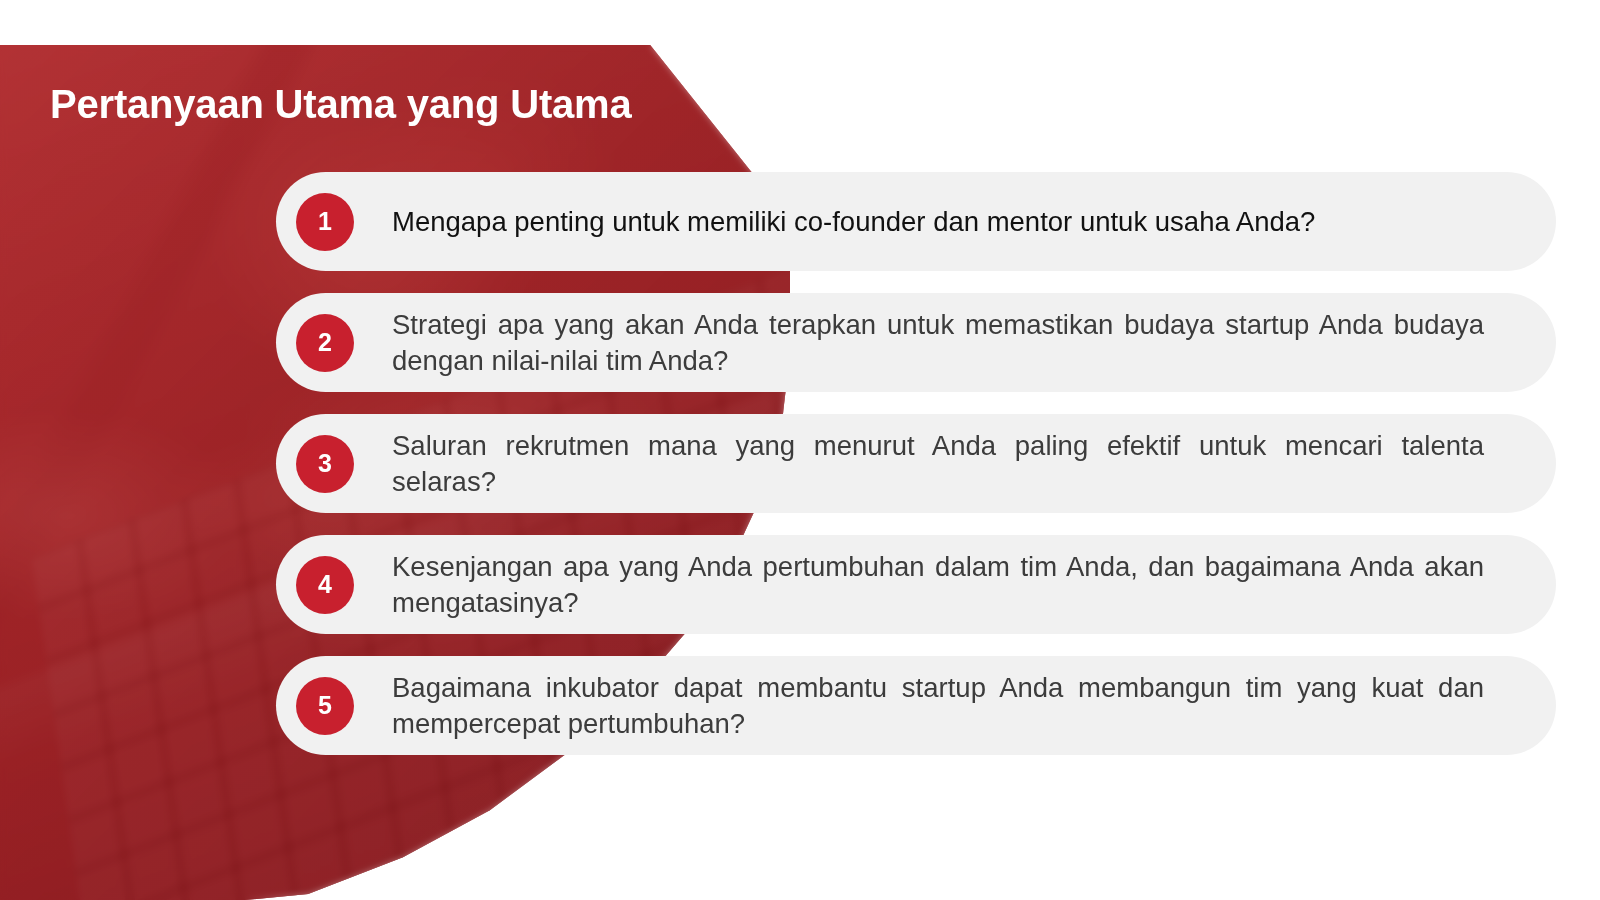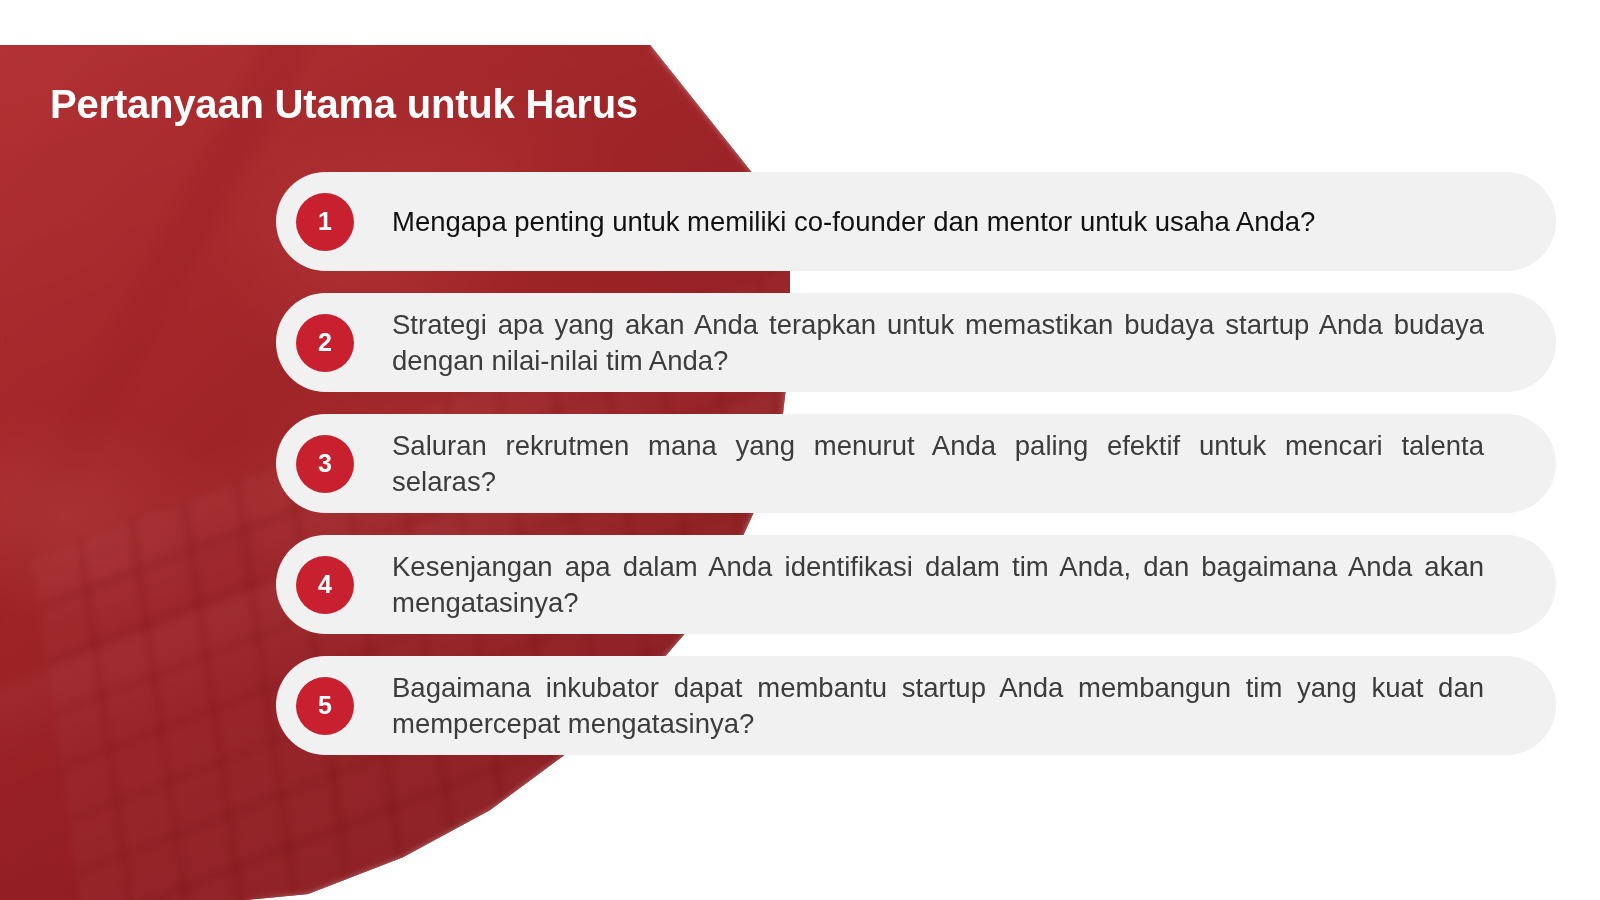--- a/index.html
+++ b/index.html
@@ -196,44 +196,44 @@
 <div id="slide">
 
   <div id="hero-shape">
     <div id="hero-photo"></div>
     <div id="hero-laptop-edge"></div>
     <div id="hero-keyboard"></div>
     <div id="hero-blur"></div>
     <div id="hero-veil"></div>
   </div>
 
-  <div id="title">Pertanyaan Utama untuk Harus</div>
+  <div id="title">Pertanyaan Utama yang Utama</div>
 
   <div id="cards">
 
     <div class="card">
       <div class="badge">1</div>
       <div class="qtext">Mengapa penting untuk memiliki co-founder dan mentor untuk usaha Anda?</div>
     </div>
 
     <div class="card">
       <div class="badge">2</div>
       <div class="qtext">Strategi apa yang akan Anda terapkan untuk memastikan budaya startup Anda budaya dengan nilai-nilai tim Anda?</div>
     </div>
 
     <div class="card">
       <div class="badge">3</div>
       <div class="qtext">Saluran rekrutmen mana yang menurut Anda paling efektif untuk mencari talenta selaras?</div>
     </div>
 
     <div class="card">
       <div class="badge">4</div>
-      <div class="qtext">Kesenjangan apa dalam Anda identifikasi dalam tim Anda, dan bagaimana Anda akan mengatasinya?</div>
+      <div class="qtext">Kesenjangan apa yang Anda pertumbuhan dalam tim Anda, dan bagaimana Anda akan mengatasinya?</div>
     </div>
 
     <div class="card">
       <div class="badge">5</div>
-      <div class="qtext">Bagaimana inkubator dapat membantu startup Anda membangun tim yang kuat dan mempercepat mengatasinya?</div>
+      <div class="qtext">Bagaimana inkubator dapat membantu startup Anda membangun tim yang kuat dan mempercepat pertumbuhan?</div>
     </div>
 
   </div>
 
 </div>
 
 </body></html>

